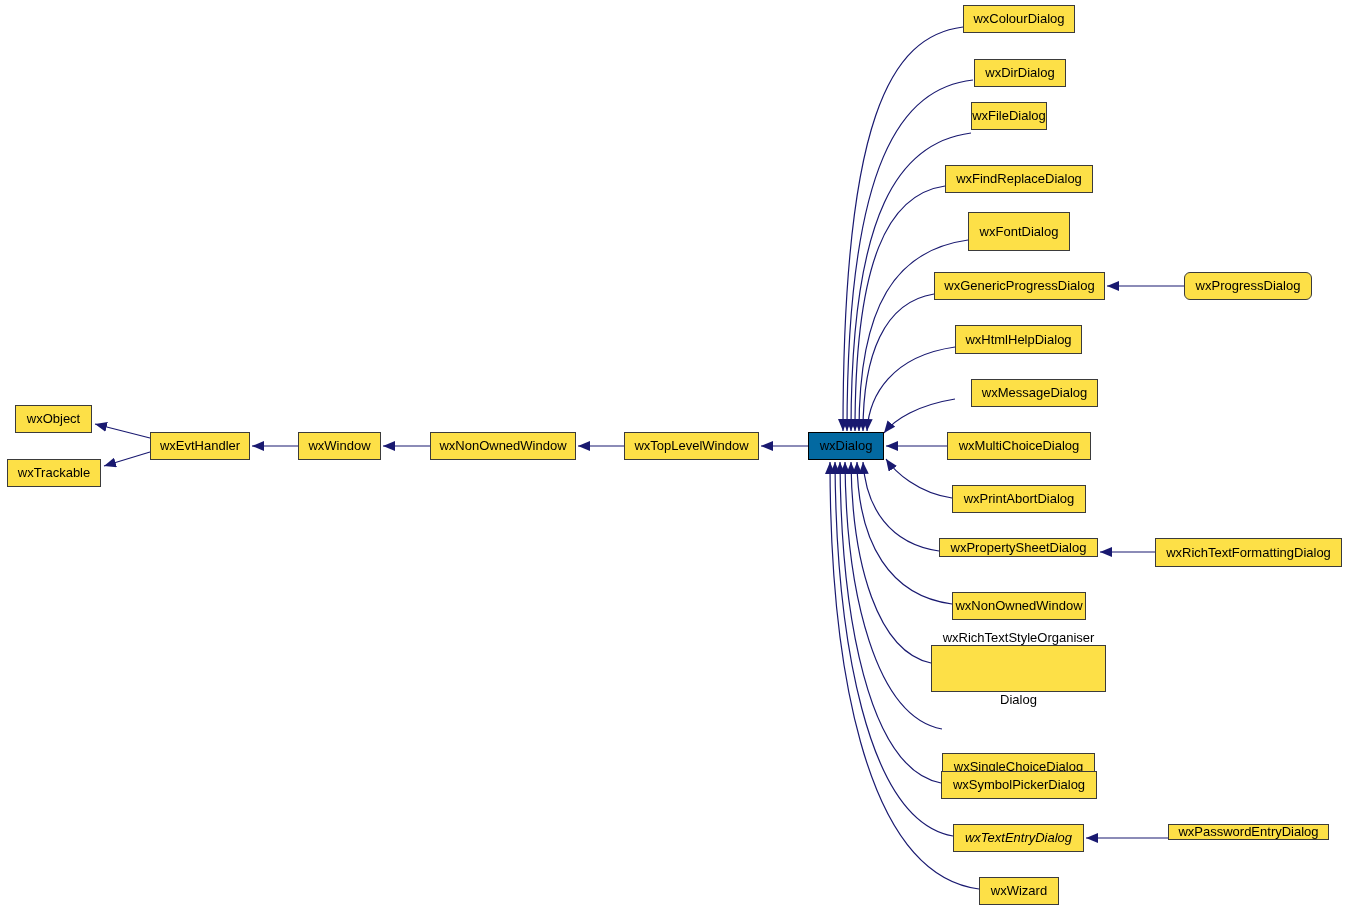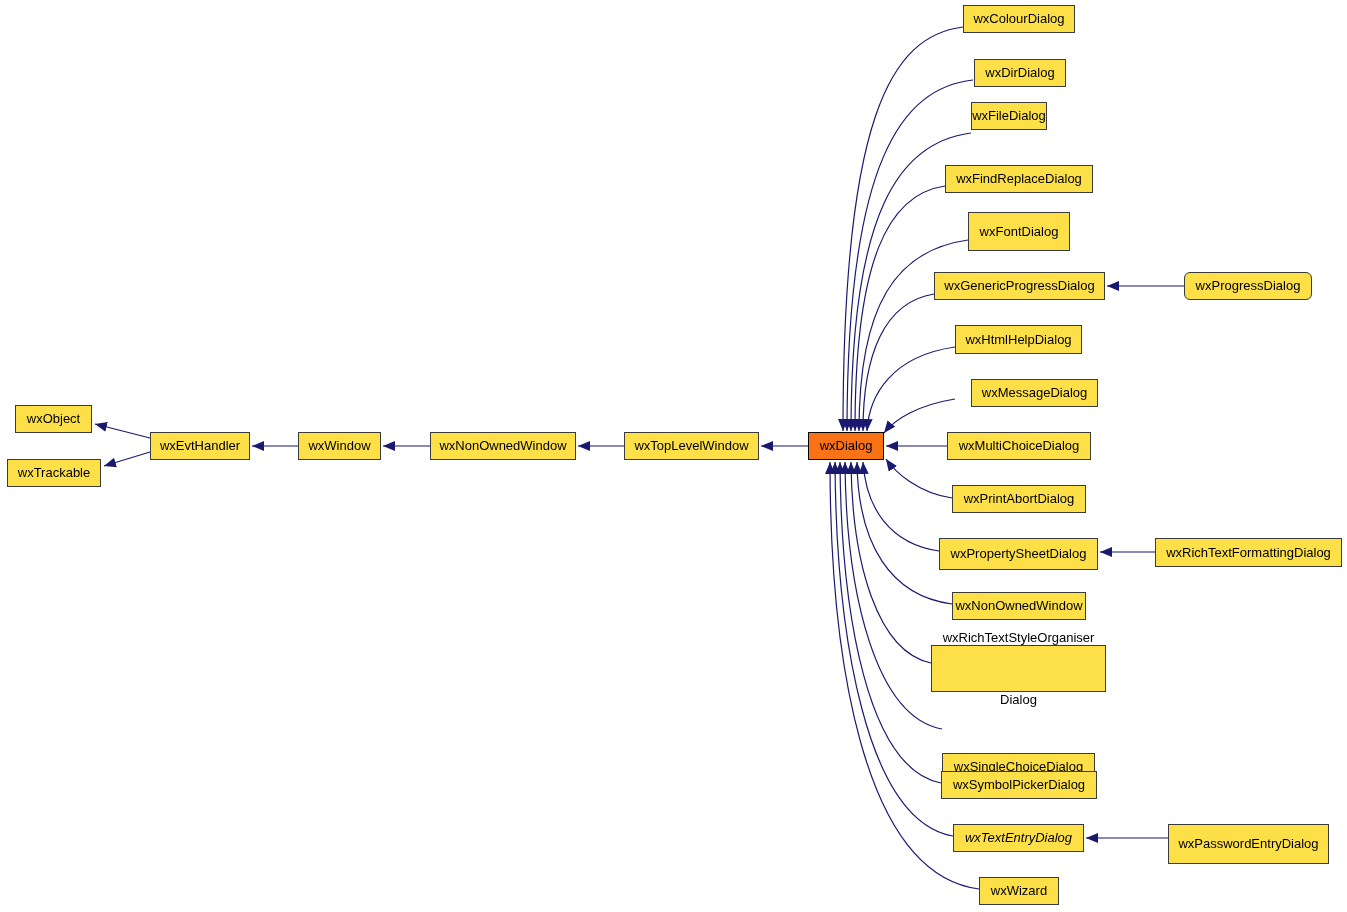--- a/index.html
+++ b/index.html
@@ -3,21 +3,21 @@
 <meta charset="utf-8">
 <style>
   html,body{margin:0;padding:0;background:#ffffff;}
   #canvas{position:relative;width:1347px;height:912px;background:#ffffff;overflow:hidden;
           font-family:"Liberation Sans", sans-serif;}
   #edges{position:absolute;left:0;top:0;width:1347px;height:912px;}
   .node{position:absolute;box-sizing:border-box;border:1px solid #3b3b3b;background:#fde047;
         display:flex;flex-direction:column;align-items:center;justify-content:center;
         font-size:13px;color:#000000;text-align:center;line-height:1.35;white-space:nowrap;
         cursor:pointer;}
-  .node.current{background:#f97316;border-color:#000000;cursor:default;}
+  .node.current{background:#0369a1;border-color:#000000;cursor:default;}
   .edge{stroke:#191970;stroke-width:1.2;fill:none;}
 </style>
 </head>
 <body>
 
 <div id="canvas">
 
   <svg id="edges" width="1347" height="912" viewBox="0 0 1347 912" xmlns="http://www.w3.org/2000/svg">
     <defs>
       <marker id="arrow" markerUnits="userSpaceOnUse" markerWidth="13" markerHeight="10" refX="12" refY="5" orient="auto">
@@ -67,26 +67,26 @@
   <div class="node" style="left:974px;top:59px;width:92px;height:28px;">wxDirDialog</div>
   <div class="node" style="left:971px;top:102px;width:76px;height:28px;">wxFileDialog</div>
   <div class="node" style="left:945px;top:165px;width:148px;height:28px;">wxFindReplaceDialog</div>
   <div class="node" style="left:968px;top:212px;width:102px;height:39px;">wxFontDialog</div>
   <div class="node" style="left:934px;top:272px;width:171px;height:28px;">wxGenericProgressDialog</div>
   <div class="node" style="left:1184px;top:272px;width:128px;height:28px;border-radius:6px;">wxProgressDialog</div>
   <div class="node" style="left:955px;top:325px;width:127px;height:29px;">wxHtmlHelpDialog</div>
   <div class="node" style="left:955px;top:379px;width:127px;height:28px;margin-left:16px;">wxMessageDialog</div>
   <div class="node" style="left:947px;top:432px;width:144px;height:28px;">wxMultiChoiceDialog</div>
   <div class="node" style="left:952px;top:485px;width:134px;height:28px;">wxPrintAbortDialog</div>
-  <div class="node" style="left:939px;top:538px;width:159px;height:32px;">wxPropertySheetDialog</div>
+  <div class="node" style="left:939px;top:538px;width:159px;height:19px;">wxPropertySheetDialog</div>
   <div class="node" style="left:1155px;top:538px;width:187px;height:29px;">wxRichTextFormattingDialog</div>
   <div class="node" style="left:952px;top:592px;width:134px;height:28px;">wxNonOwnedWindow</div>
   <div class="node" style="left:931px;top:645px;width:175px;height:47px;gap:44px;">
     <div>wxRichTextStyleOrganiser</div>
     <div>Dialog</div>
   </div>
   <div class="node" style="left:942px;top:717px;width:153px;height:28px;margin-top:36px;">wxSingleChoiceDialog</div>
   <div class="node" style="left:941px;top:771px;width:156px;height:28px;">wxSymbolPickerDialog</div>
   <div class="node" style="left:953px;top:824px;width:131px;height:28px;font-style:italic;">wxTextEntryDialog</div>
-  <div class="node" style="left:1168px;top:824px;width:161px;height:40px;">wxPasswordEntryDialog</div>
+  <div class="node" style="left:1168px;top:824px;width:161px;height:16px;">wxPasswordEntryDialog</div>
   <div class="node" style="left:979px;top:877px;width:80px;height:28px;">wxWizard</div>
 
 </div>
 
 </body></html>

